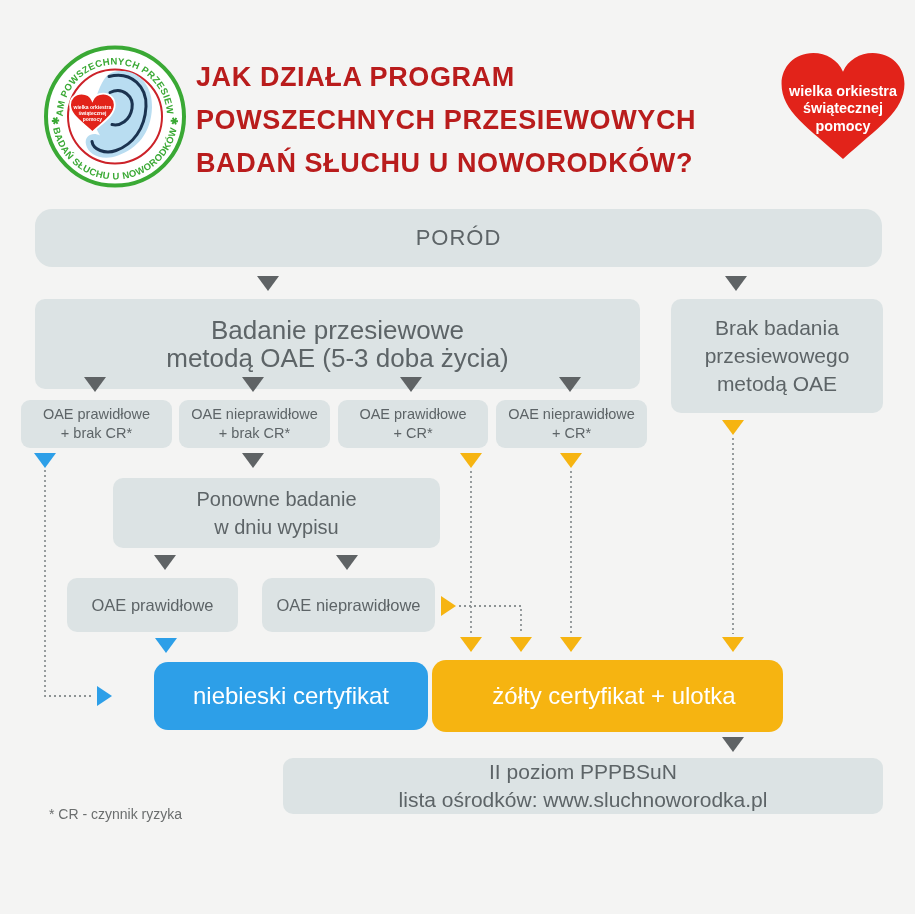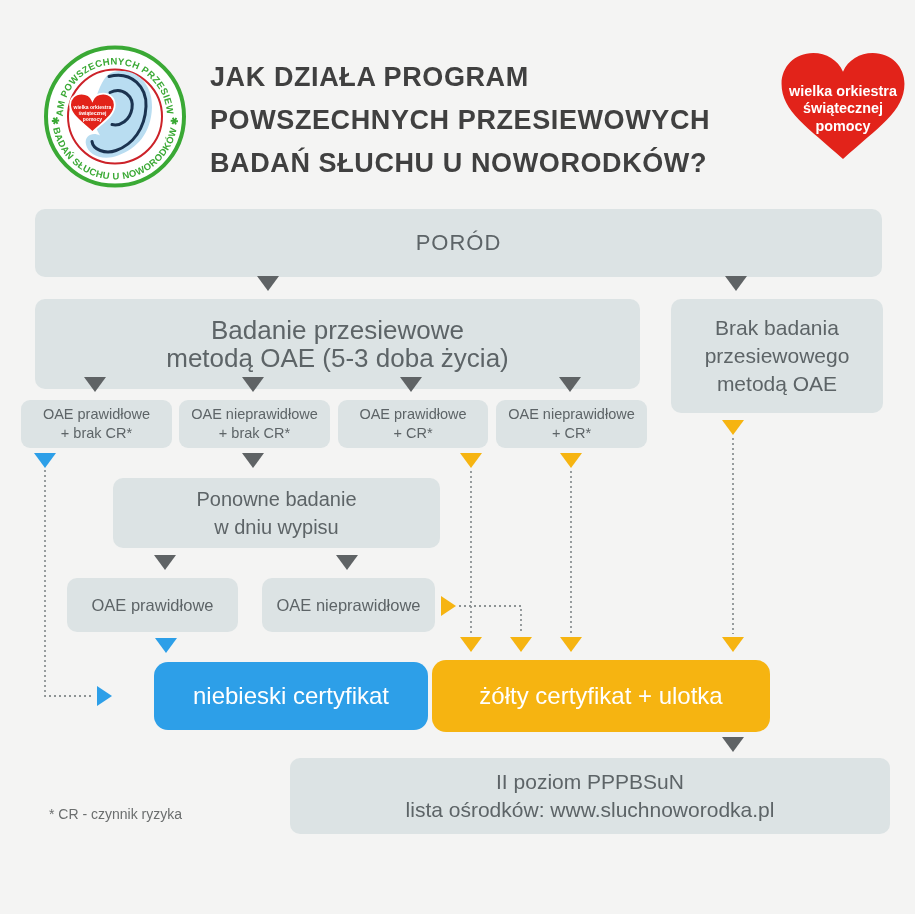--- a/index.html
+++ b/index.html
@@ -2,45 +2,45 @@
 <html><head>
 <meta charset="utf-8">
 <style>
   html,body{margin:0;padding:0;}
   body{font-family:"Liberation Sans",sans-serif;background:#f4f4f3;}
   .canvas{position:relative;width:915px;height:914px;background:#f4f4f3;overflow:hidden;margin:0 auto;}
 
   
   .logo-left{position:absolute;left:40px;top:45px;width:150px;height:144px;}
   .logo-right{position:absolute;left:778px;top:50px;width:130px;height:114px;}
-  .title{position:absolute;left:196px;top:56px;width:590px;color:#404040;
-         font-size:27px;font-weight:700;line-height:43px;letter-spacing:.6px;margin-left:14px;}
+  .title{position:absolute;left:196px;top:56px;width:590px;color:#b91c1c;
+         font-size:27px;font-weight:700;line-height:43px;letter-spacing:.6px;}
   .title span{display:block;white-space:nowrap;}
 
   
   .box{position:absolute;background:#dce3e4;border-radius:10px;color:#5d6467;
        display:flex;flex-direction:column;align-items:center;justify-content:center;
        text-align:center;}
   .box .ln{display:block;}
-  .bx-porod{left:35px;top:209px;width:847px;height:68px;font-size:22px;letter-spacing:1px;}
+  .bx-porod{left:35px;top:209px;width:847px;height:58px;font-size:22px;letter-spacing:1px;border-radius:17px;}
   .bx-badanie{left:35px;top:299px;width:605px;height:90px;font-size:26px;line-height:28px;}
   .bx-brak{left:671px;top:299px;width:212px;height:114px;font-size:21px;line-height:28px;justify-content:center;}
   .bx-small{height:48px;font-size:14.5px;line-height:19px;border-radius:9px;}
   .bx-b1{left:21px;top:400px;width:151px;}
   .bx-b2{left:179px;top:400px;width:151px;}
   .bx-b3{left:338px;top:400px;width:150px;}
   .bx-b4{left:496px;top:400px;width:151px;}
   .bx-ponowne{left:113px;top:478px;width:327px;height:70px;font-size:20px;line-height:28px;}
   .bx-oaeok{left:67px;top:578px;width:171px;height:54px;font-size:16.5px;}
   .bx-oaebad{left:262px;top:578px;width:173px;height:54px;font-size:16.5px;}
   .bx-certblue{left:123px;top:662px;width:274px;height:68px;background:#2d9fe8;color:#ffffff;
                font-size:24px;border-radius:14px;margin-left:31px;}
   .bx-certyellow{left:432px;top:660px;width:338px;height:72px;background:#f6b411;color:#ffffff;
-               font-size:24px;border-radius:14px;}
-  .bx-level2{left:283px;top:758px;width:600px;height:76px;font-size:21px;line-height:28px;margin-left:7px;}
+               font-size:24px;border-radius:14px;padding-left:13px;}
+  .bx-level2{left:283px;top:758px;width:600px;height:56px;font-size:21px;line-height:28px;}
   .bx-level2 b{font-weight:400;}
   .footnote{position:absolute;left:49px;top:806px;font-size:14px;color:#6b6e6e;text-align:right;}
 
   
   .tri-down{position:absolute;width:0;height:0;
     border-left:11px solid transparent;border-right:11px solid transparent;
     border-top:15px solid #5f6365;}
   .tri-right{position:absolute;width:0;height:0;
     border-top:10px solid transparent;border-bottom:10px solid transparent;
     border-left:15px solid #5f6365;}

